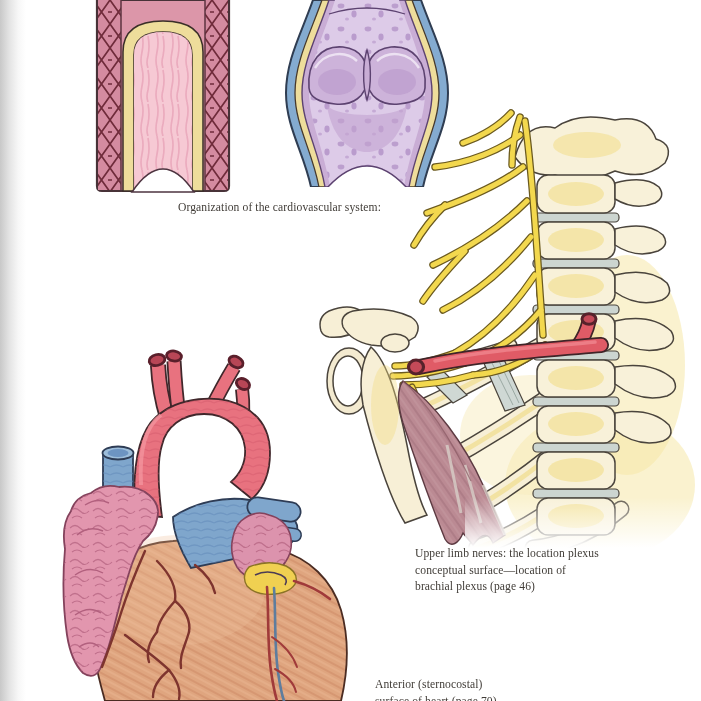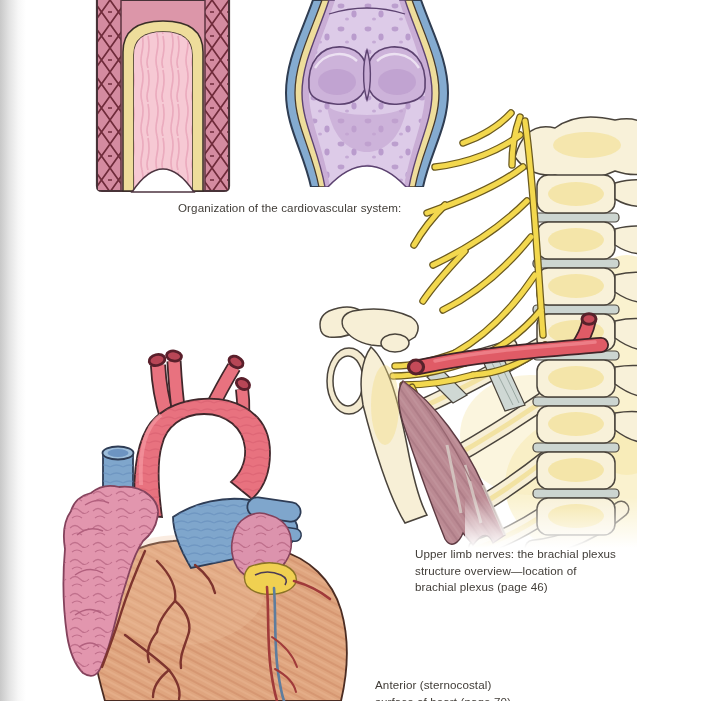--- a/index.html
+++ b/index.html
@@ -1,21 +1,21 @@
 <!DOCTYPE html>
 <html><head>
 <meta charset="utf-8">
 <style>
   html,body{margin:0;padding:0;}
   .page{
     position:relative;
-    width:637px;height:701px;
+    width:701px;height:701px;
     background:#ffffff;
     overflow:hidden;
-    font-family:Liberation Sans, sans-serif;
+    font-family:Liberation Serif, serif;
   }
   .page-edge{
     position:absolute;left:0;top:0;width:26px;height:701px;
     background:linear-gradient(to right,#c8c8c8 0%,#e3e3e3 35%,#f7f7f7 70%,#ffffff 100%);
   }
   .fig{position:absolute;}
   .caption{
     position:absolute;
     color:#403c37;
     font-size:11.6px;
@@ -325,22 +325,22 @@
       <path d="M230,334 C241,340 249,348 251,357" stroke="#a03a3a" stroke-width="2"></path>
       <path d="M249,246 C263,250 275,256 285,264" stroke="#a03a3a" stroke-width="2.6"></path>
     </g>
   </svg>
 
   <div class="caption" style="left:178px;top:200px">
     <div>Organization of the cardiovascular system:</div>
   </div>
 
   <div class="caption" style="left:415px;top:546px">
-    <div>Upper limb nerves: the brachial plexus</div>
-    <div>structure overview—location of</div>
+    <div>Upper limb nerves: the location plexus</div>
+    <div>conceptual surface—location of</div>
     <div>brachial plexus (page 46)</div>
   </div>
 
   <div class="caption clip" style="left:375px;top:677px;height:24px">
     <div>Anterior (sternocostal)</div>
     <div>surface of heart (page 70)</div>
   </div>
 </div>
 
 </body></html>

